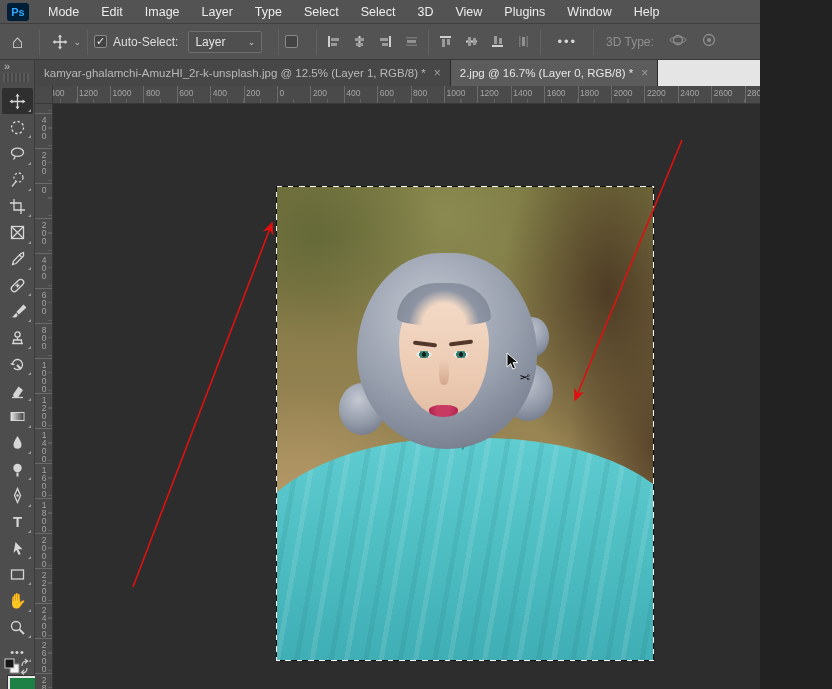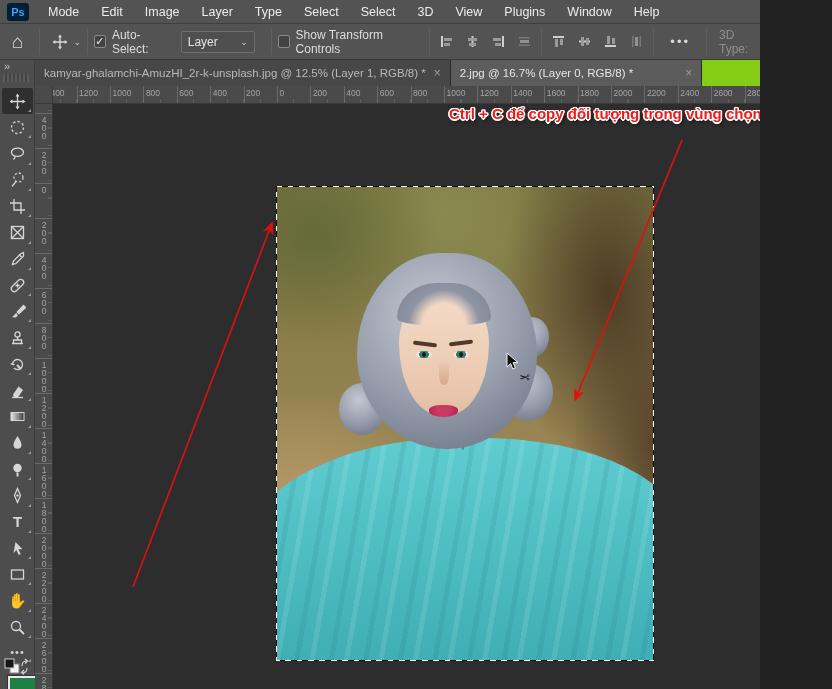--- a/index.html
+++ b/index.html
@@ -26,24 +26,24 @@
   .checkbox.unchecked{color:transparent;}
   #layer-select{background:#4f4f4f;border:1px solid #6e6e6e;border-radius:2px;height:22px;min-width:74px;
                 display:flex;align-items:center;justify-content:space-between;padding:0 6px;margin:0 10px;color:#e4e4e4;}
   .align-group{display:flex;align-items:center;gap:13px;margin:0 4px;}
   .align-ic svg{display:block;}
   #ellipsis-opt{letter-spacing:2px;font-size:13px;color:#d9d9d9;margin:0 10px;}
   #mode-label{color:#909090;margin:0 8px 0 6px;}
   .mode-ic{margin:0 7px;opacity:.55;}
 
   
-  #tabstrip{position:absolute;left:35px;top:60px;width:797px;height:26px;background:#84cc16;display:flex;}
+  #tabstrip{position:absolute;left:35px;top:60px;width:797px;height:26px;background:#e5e5e5;display:flex;}
   .doc-tab{height:26px;display:flex;align-items:center;padding:0 9px;font-size:11.5px;
            background:#474747;color:#b9b9b9;border-right:1px solid #2a2a2a;white-space:nowrap;}
-  .doc-tab.active{background:#5c5c5c;color:#e6e6e6;gap:44px;}
+  .doc-tab.active{background:#5c5c5c;color:#e6e6e6;}
   .tab-close{margin-left:8px;color:#9f9f9f;font-size:12px;}
 
   
   #toolbar{position:absolute;left:0;top:60px;width:35px;height:629px;background:#4d4d4d;border-right:1px solid #3c3c3c;}
   #tb-chevrons{position:absolute;left:4px;top:0px;color:#c2c2c2;font-size:11px;letter-spacing:-2px;}
   #tb-grip{position:absolute;left:3px;top:13px;width:26px;height:9px;
            background:repeating-linear-gradient(90deg,#5a5a5a 0 2px,#454545 2px 4px);border-radius:1px;}
   .tool{position:absolute;left:2px;width:31px;height:26px;display:flex;align-items:center;justify-content:center;color:#d6d6d6;}
   .tool.selected{background:#2f2f2f;border-radius:2px;}
   .tool svg{display:block;}
@@ -156,21 +156,20 @@
     <span class="chev">⌄</span>
     <span class="opt-sep"></span>
     <span class="checkbox">✓</span>
     <span>Auto-Select:</span>
     <div id="layer-select">
       <span>Layer</span>
       <span class="chev">⌄</span>
     </div>
     <span class="opt-sep"></span>
     <span class="checkbox unchecked">✓</span>
-    <span>Show Transform Controls</span>
     <span class="opt-sep" style="margin-left:12px;"></span>
 
     <div class="align-group">
       <span class="align-ic">
           <svg width="13" height="13" viewBox="0 0 13 13">
             <rect x="1" y="1" width="2" height="11" fill="#cfcfcf"></rect>
             <rect x="4" y="3" width="8" height="3" fill="#9a9a9a"></rect>
             <rect x="4" y="8" width="6" height="3" fill="#9a9a9a"></rect>
           </svg>
         </span>
@@ -534,21 +533,20 @@
       <div class="pp eye" id="eye-r"></div>
       <div class="pp" id="nose"></div>
       <div class="pp" id="lips"></div>
     </div>
     <div id="marching-ants"></div>
     <div id="scrollbar-v">
         <div class="thumb"></div>
       </div>
   </div>
 
-  <div id="note-top" class="red-note">Ctrl + C để copy đối tượng trong vùng chọn</div>
 
   <svg id="arrows-overlay">
     <defs>
       <marker id="ah" markerWidth="10" markerHeight="10" refX="7" refY="3.5" orient="auto">
         <path d="M0 0L8 3.5L0 7L2.5 3.5Z" fill="#e01010"></path>
       </marker>
     </defs>
     <line x1="133" y1="587" x2="272" y2="223" stroke="#e01010" stroke-width="1.6" marker-end="url(#ah)"></line>
     <line x1="682" y1="140" x2="575" y2="400" stroke="#e01010" stroke-width="1.6" marker-end="url(#ah)"></line>
   </svg>

